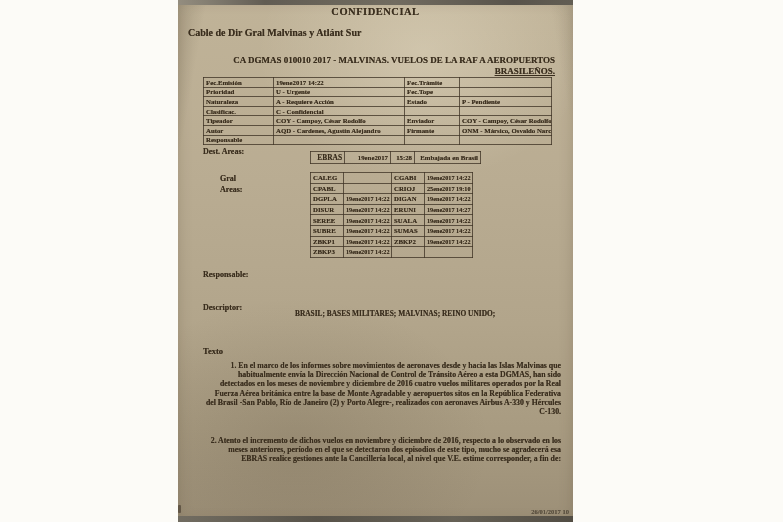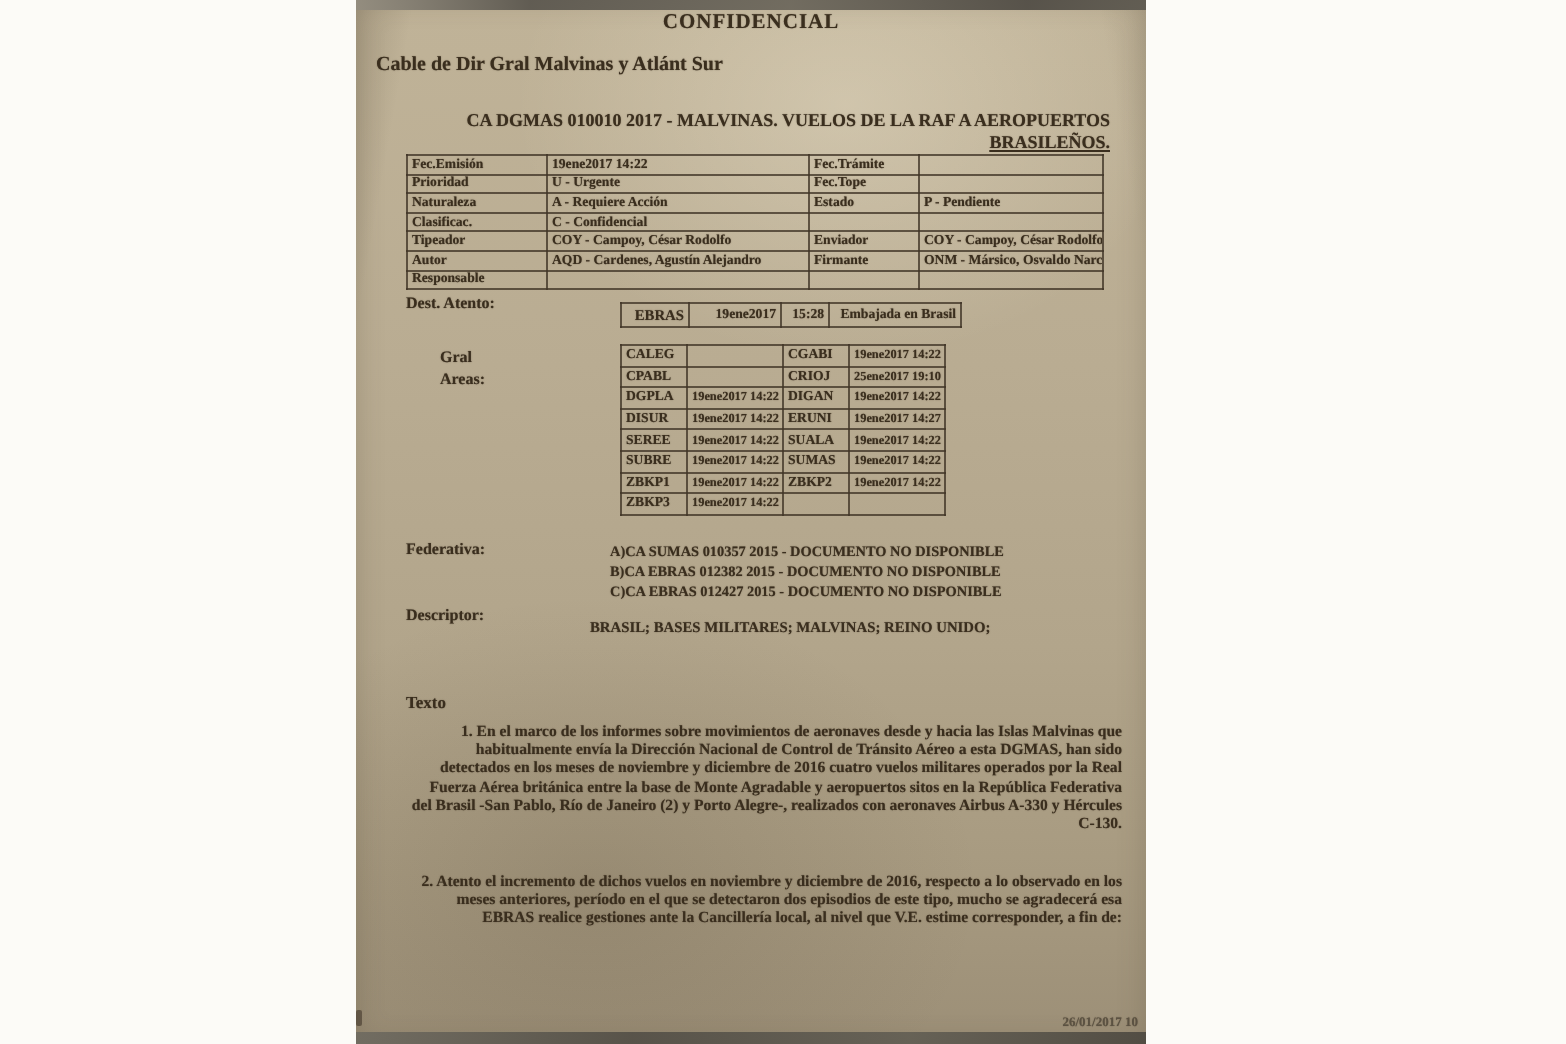--- a/index.html
+++ b/index.html
@@ -158,21 +158,21 @@
         </tr>
         <tr>
           <td class="lbl">Responsable</td>
           <td class="val"></td>
           <td class="lbl"></td>
           <td class="val"></td>
         </tr>
       </tbody>
     </table>
 
-    <div class="dest-label">Dest. Atento:</div>
+    <div class="dest-label">Dest. Areas:</div>
     <table class="dest-table">
       <colgroup>
           <col style="width:34px">
           <col style="width:46px">
           <col style="width:24px">
           <col style="width:66px">
         </colgroup>
       <tbody>
         <tr>
           <td class="code">EBRAS</td>
@@ -239,26 +239,21 @@
         </tr>
         <tr>
           <td class="code">ZBKP3</td>
           <td>19ene2017 14:22</td>
           <td class="code"></td>
           <td></td>
         </tr>
       </tbody>
     </table>
 
-    <div class="ref-label">Federativa:</div>
-    <div class="ref-items">
-      <div>A)CA SUMAS 010357 2015 - DOCUMENTO NO DISPONIBLE</div>
-      <div>B)CA EBRAS 012382 2015 - DOCUMENTO NO DISPONIBLE</div>
-      <div>C)CA EBRAS 012427 2015 - DOCUMENTO NO DISPONIBLE</div>
-    </div>
+    <div class="ref-label">Responsable:</div>
 
     <div class="descriptor-label">Descriptor:</div>
     <div class="descriptor-value">BRASIL; BASES MILITARES; MALVINAS; REINO UNIDO;</div>
 
     <div class="texto-heading">Texto</div>
     <div class="body-para para-1">1. En el marco de los informes sobre movimientos de aeronaves desde y hacia las Islas Malvinas que habitualmente envía la Dirección Nacional de Control de Tránsito Aéreo a esta DGMAS, han sido detectados en los meses de noviembre y diciembre de 2016 cuatro vuelos militares operados por la Real Fuerza Aérea británica entre la base de Monte Agradable y aeropuertos sitos en la República Federativa del Brasil -San Pablo, Río de Janeiro (2) y Porto Alegre-, realizados con aeronaves Airbus A-330 y Hércules C-130.</div>
     <div class="body-para para-2">2. Atento el incremento de dichos vuelos en noviembre y diciembre de 2016, respecto a lo observado en los meses anteriores, período en el que se detectaron dos episodios de este tipo, mucho se agradecerá esa EBRAS realice gestiones ante la Cancillería local, al nivel que V.E. estime corresponder, a fin de:</div>
 
     <div class="footer-ts">26/01/2017 10</div>
   </div>

